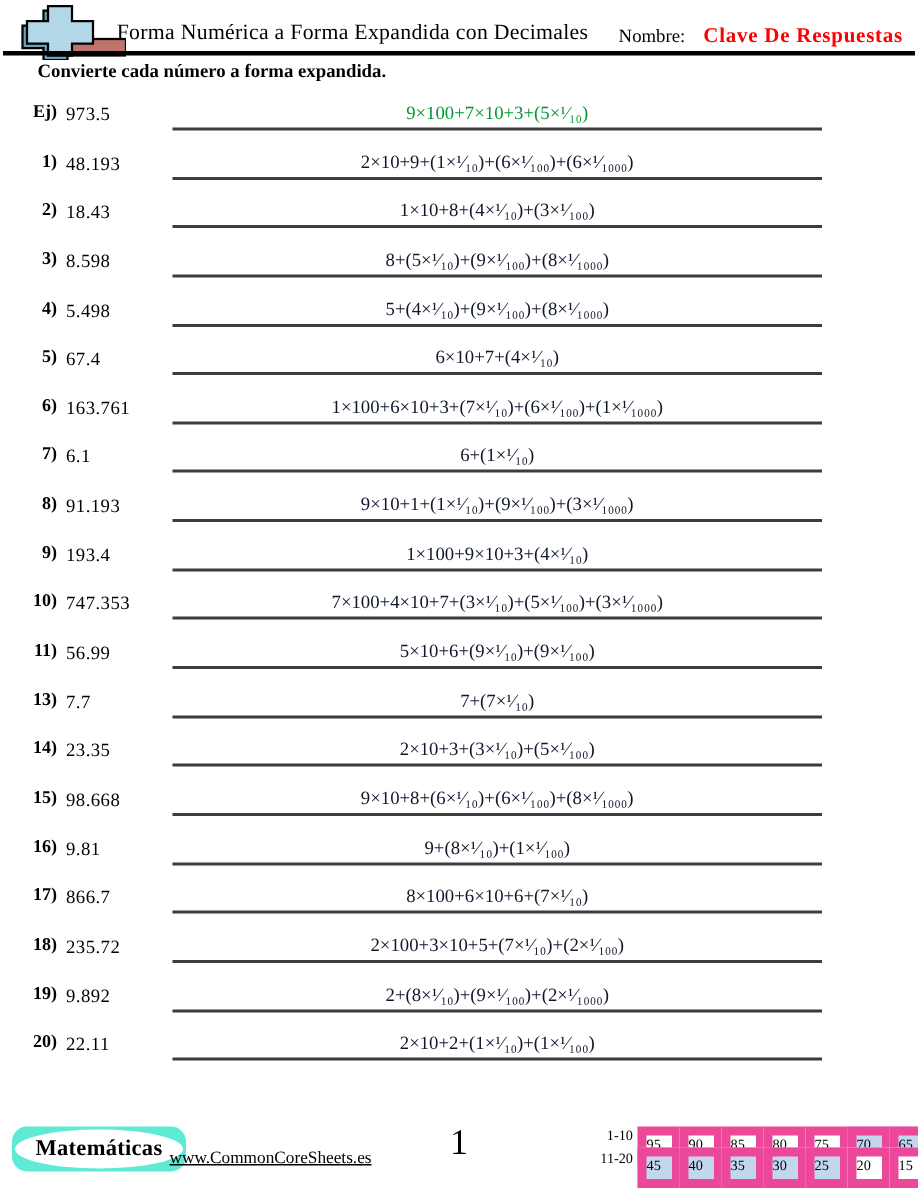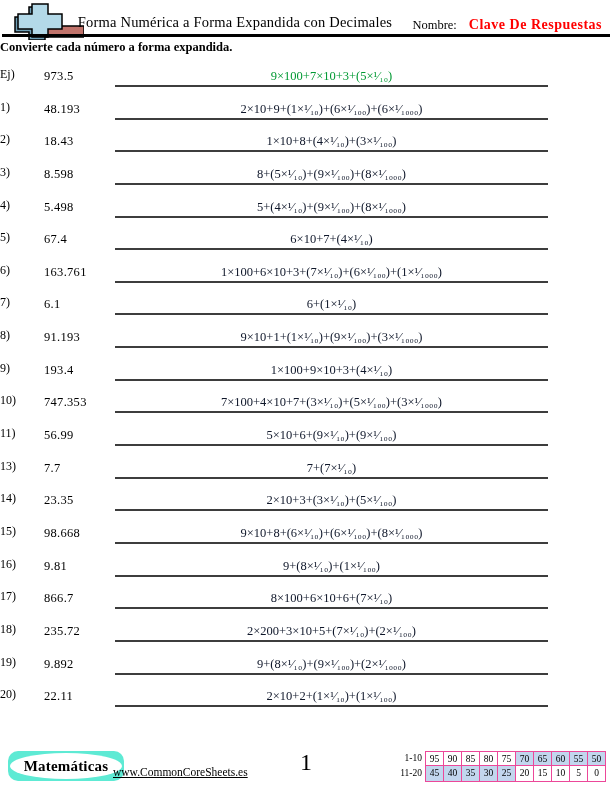--- a/index.html
+++ b/index.html
@@ -15,27 +15,27 @@
   
   .header-rule{position:absolute;left:2px;top:34px;width:608px;height:2.5px;background:#000;}
   .header-icon{position:absolute;left:8px;top:2px;width:76px;height:38px;}
   .page-title{
     position:absolute;left:60px;top:14px;width:350px;
     text-align:center;font-size:14.5px;letter-spacing:.2px;white-space:nowrap;
   }
   .name-area{position:absolute;right:10px;top:15px;white-space:nowrap;}
   .name-label{font-size:12.5px;}
   .name-value{font-size:14px;font-weight:bold;color:#ff0000;margin-left:8px;letter-spacing:.5px;}
-  .instruction{position:absolute;left:0;top:40px;font-size:12.5px;font-weight:bold;}
+  .instruction{position:absolute;left:25px;top:40px;font-size:12.5px;font-weight:bold;}
   
   .rows{position:absolute;left:0;top:66px;width:612px;}
   .prob-row{position:relative;height:32.65px;}
   .prob-label{
     position:absolute;left:0;top:1px;width:38px;
-    text-align:left;font-weight:normal;font-size:12px;
+    text-align:right;font-weight:bold;font-size:12px;
   }
   .prob-number{position:absolute;left:44px;top:3px;font-size:12.5px;letter-spacing:.3px;}
   .answer-line{
     position:absolute;left:115px;top:0;width:433px;height:19px;
     border-bottom:2px solid #3d3d3d;
     text-align:center;
   }
   .answer-text{
     display:inline-block;margin-top:2px;
     font-size:12.5px;white-space:nowrap;
@@ -55,22 +55,22 @@
   .logo-text{font-size:15px;font-weight:bold;letter-spacing:.2px;}
   .site-url{position:absolute;left:113px;top:766px;font-size:11.5px;text-decoration:underline;}
   .page-number{position:absolute;left:290px;top:749px;width:32px;text-align:center;font-size:24px;}
   .score-grid{position:absolute;left:388px;top:751px;font-size:9.5px;}
   .score-row{display:flex;height:15px;}
   .score-label{
     width:34px;text-align:right;padding-right:4px;
     line-height:15px;font-size:9.5px;
   }
   .score-cell{
-    width:17px;height:14px;line-height:14px;text-align:center;
-    border:1px solid #ec4899;margin-left:-1px;background:#fff;
+    width:17px;height:14px;line-height:14px;
+    border:6px solid #ec4899;margin-left:-1px;background:#fff;
   }
   .score-row + .score-row .score-cell{margin-top:-1px;height:15px;line-height:15px;}
   .score-cell.hl{background:#c2d6ee;}
 </style>
 </head>
 <body>
 
 <div class="page">
 
   <div class="header-icon">
@@ -173,26 +173,26 @@
       <span class="answer-line"><span class="answer-text answer-red">9+(8×¹⁄₁₀)+(1×¹⁄₁₀₀)</span></span>
     </div>
       <div class="prob-row">
       <span class="prob-label">17)</span>
       <span class="prob-number">866.7</span>
       <span class="answer-line"><span class="answer-text answer-red">8×100+6×10+6+(7×¹⁄₁₀)</span></span>
     </div>
       <div class="prob-row">
       <span class="prob-label">18)</span>
       <span class="prob-number">235.72</span>
-      <span class="answer-line"><span class="answer-text answer-red">2×200+3×10+5+(7×¹⁄₁₀)+(2×¹⁄₁₀₀)</span></span>
+      <span class="answer-line"><span class="answer-text answer-red">2×100+3×10+5+(7×¹⁄₁₀)+(2×¹⁄₁₀₀)</span></span>
     </div>
       <div class="prob-row">
       <span class="prob-label">19)</span>
       <span class="prob-number">9.892</span>
-      <span class="answer-line"><span class="answer-text answer-red">9+(8×¹⁄₁₀)+(9×¹⁄₁₀₀)+(2×¹⁄₁₀₀₀)</span></span>
+      <span class="answer-line"><span class="answer-text answer-red">2+(8×¹⁄₁₀)+(9×¹⁄₁₀₀)+(2×¹⁄₁₀₀₀)</span></span>
     </div>
       <div class="prob-row">
       <span class="prob-label">20)</span>
       <span class="prob-number">22.11</span>
       <span class="answer-line"><span class="answer-text answer-red">2×10+2+(1×¹⁄₁₀)+(1×¹⁄₁₀₀)</span></span>
     </div>
     </div>
 
   <div class="logo-box">
     <div class="logo-oval">

